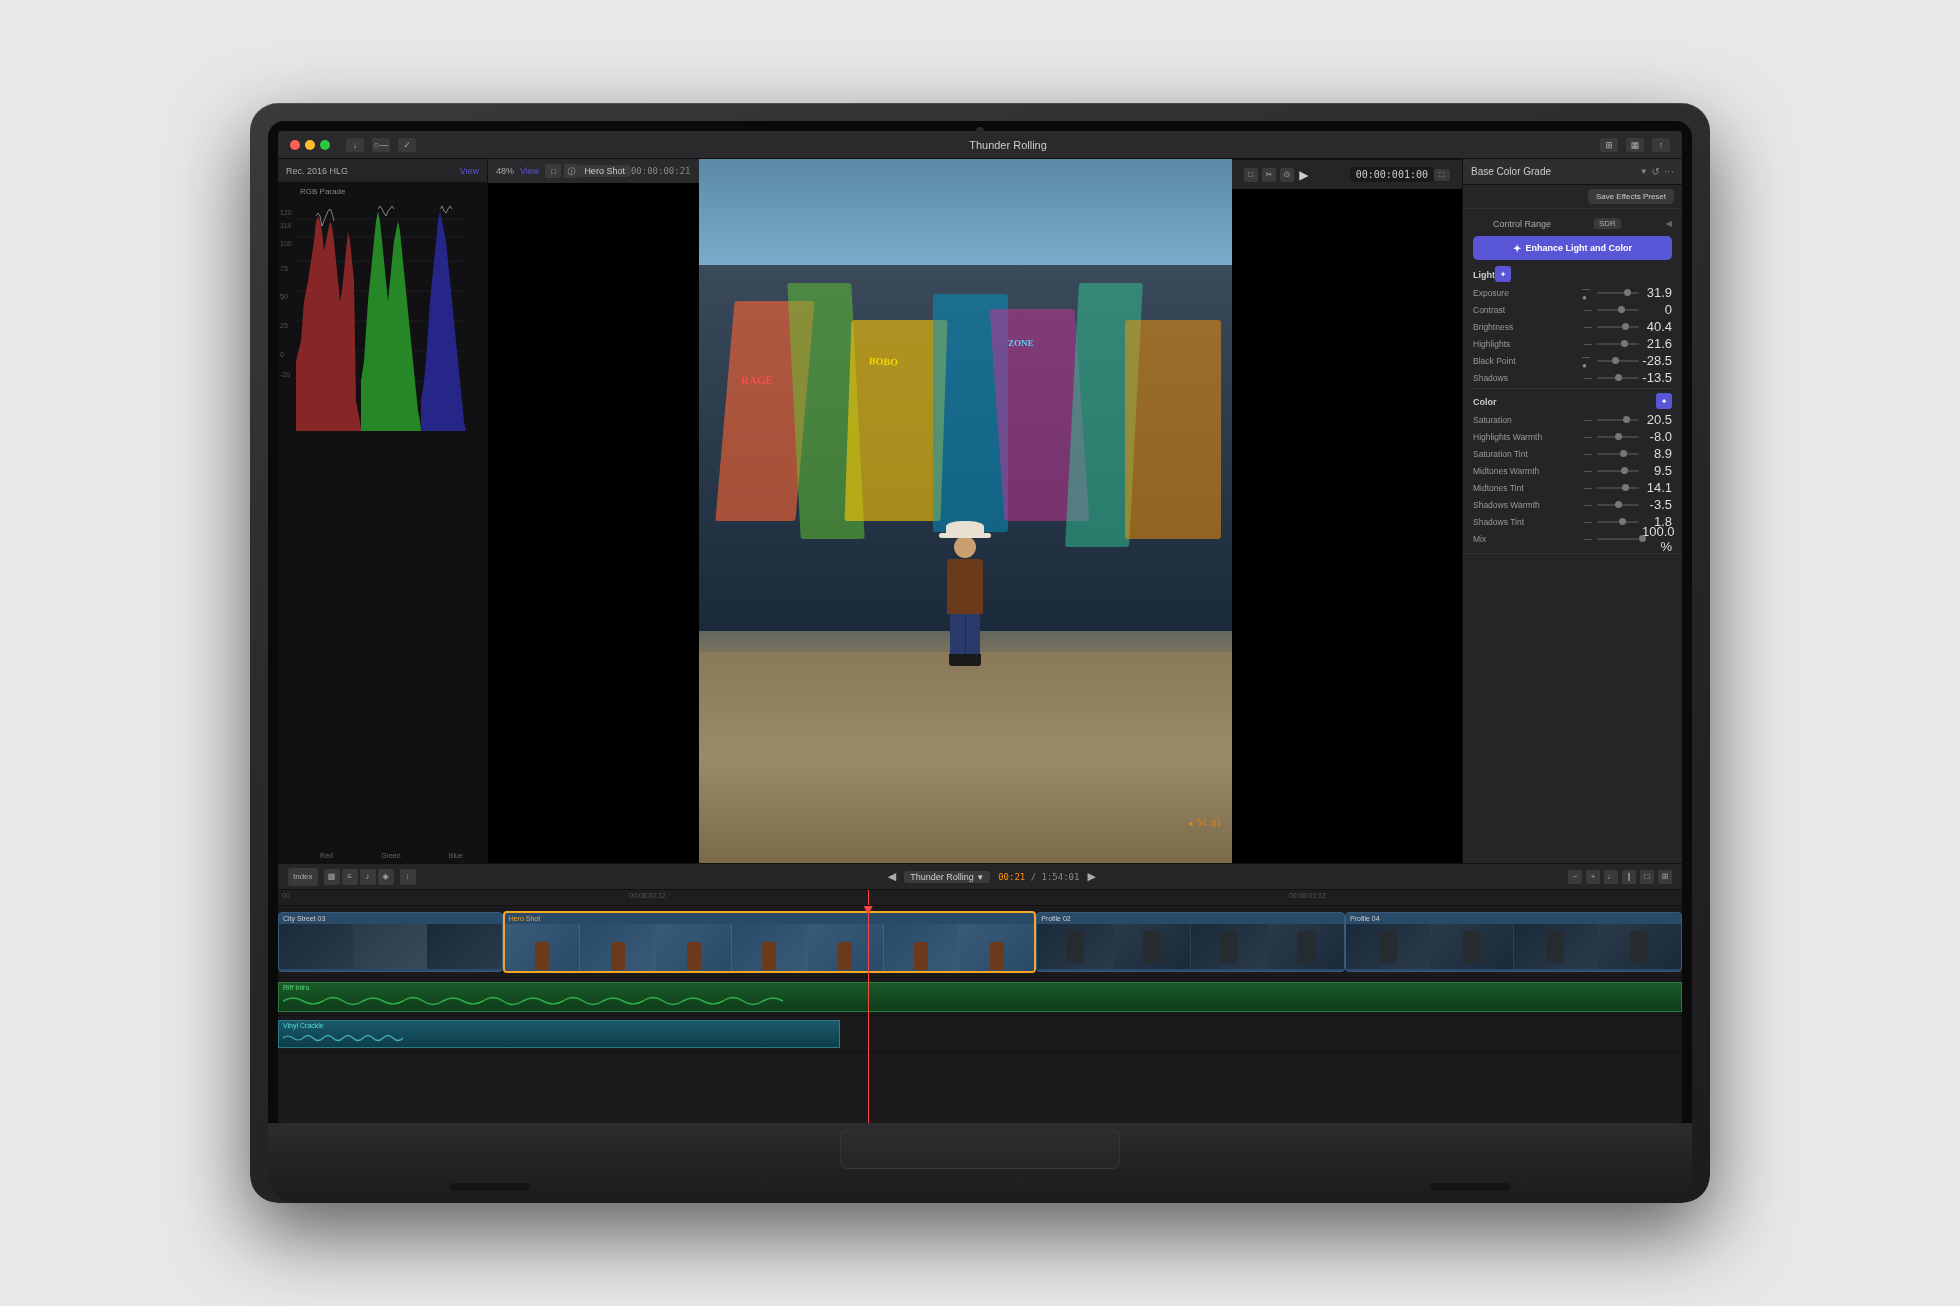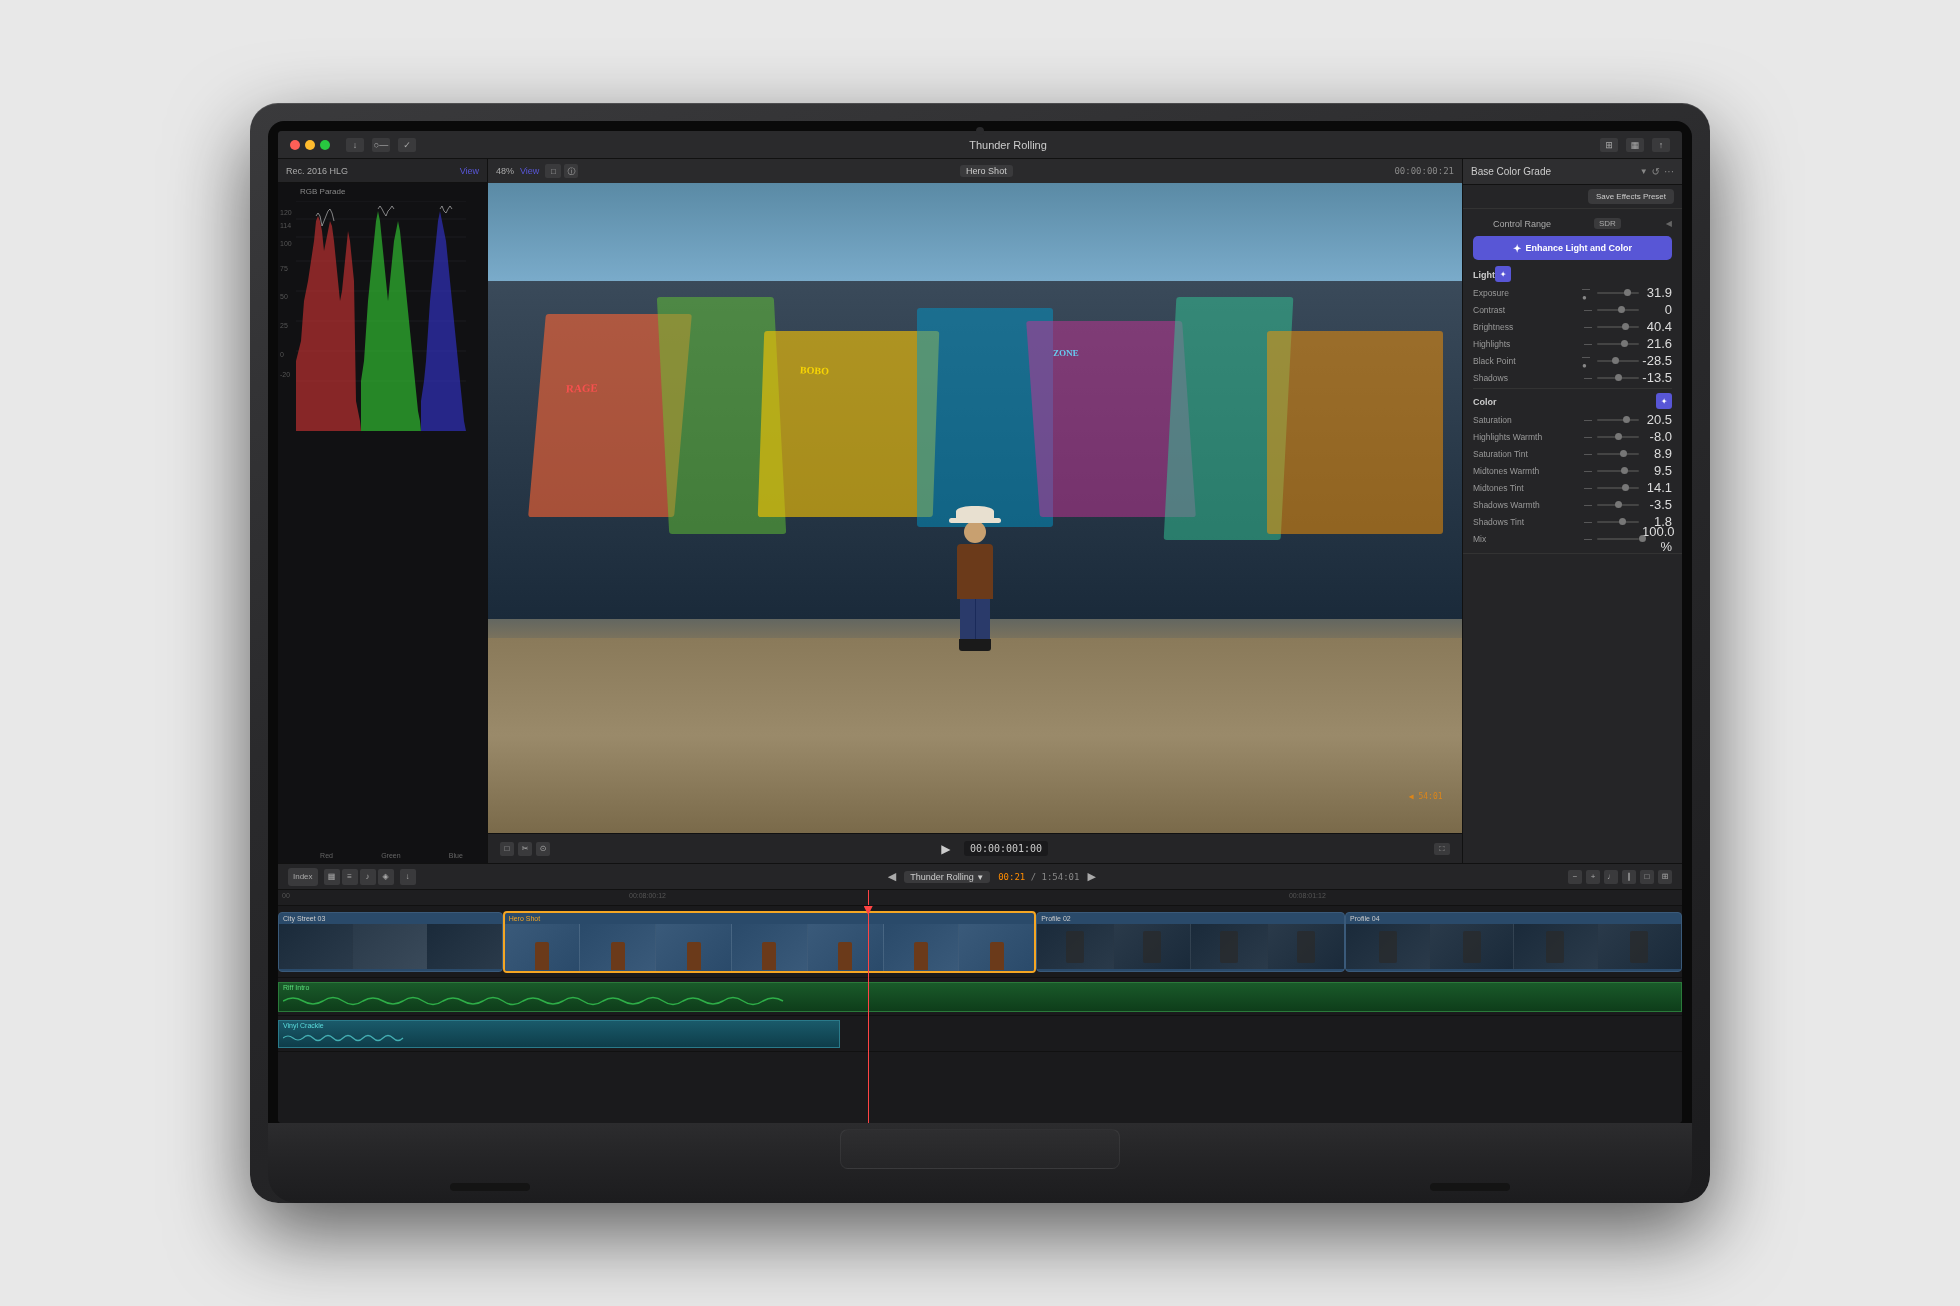--- a/index.html
+++ b/index.html
@@ -195,21 +195,21 @@
       background: #111113;
       position: relative;
       overflow: hidden;
     }
 
     
     .viewer-area {
       flex: 1;
       background: #000;
       display: flex;
-      flex-direction: column;
+      flex-direction: row;
       position: relative;
     }
     .viewer-video {
       flex: 1;
       background: #000;
       position: relative;
       overflow: hidden;
     }
     .video-bg {
       width: 100%;
@@ -254,20 +254,21 @@
       display: flex; align-items: center; justify-content: center;
       font-size: 12px;
     }
     .timecode-display {
       font-family: monospace;
       font-size: 10px;
       color: #ccc;
       background: #1a1a1c;
       padding: 2px 6px;
       border-radius: 3px;
+      margin-left: 28px;
     }
 
     
     .right-panel {
       width: 220px;
       background: #252527;
       border-left: 1px solid #111;
       display: flex;
       flex-direction: column;
       flex-shrink: 0;

